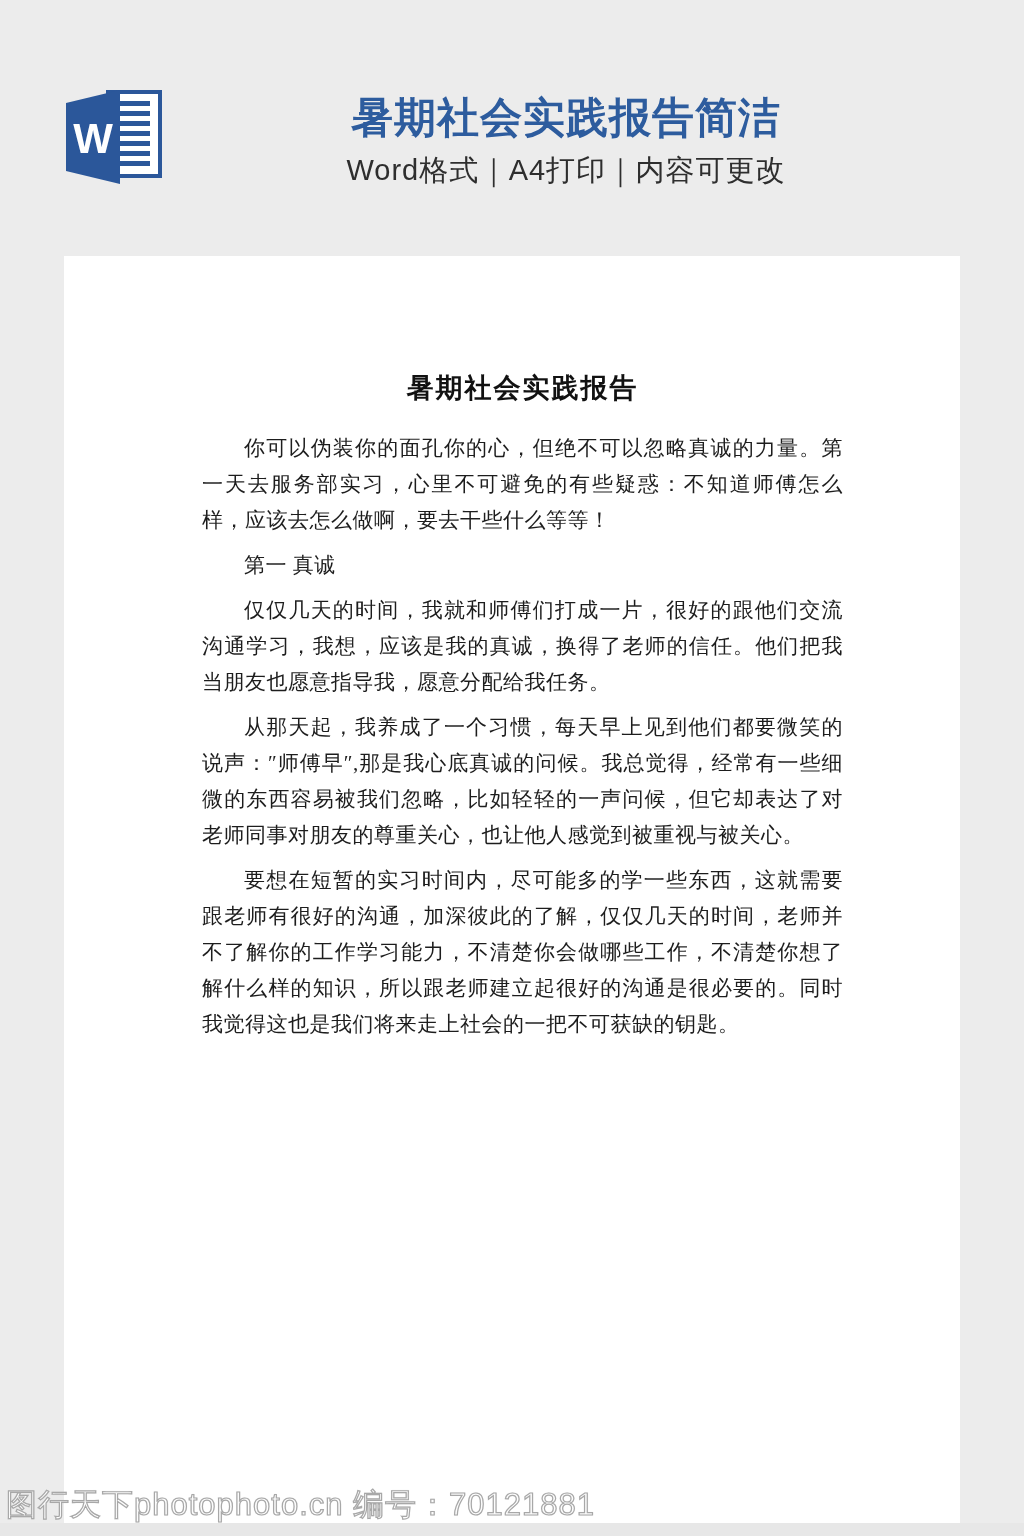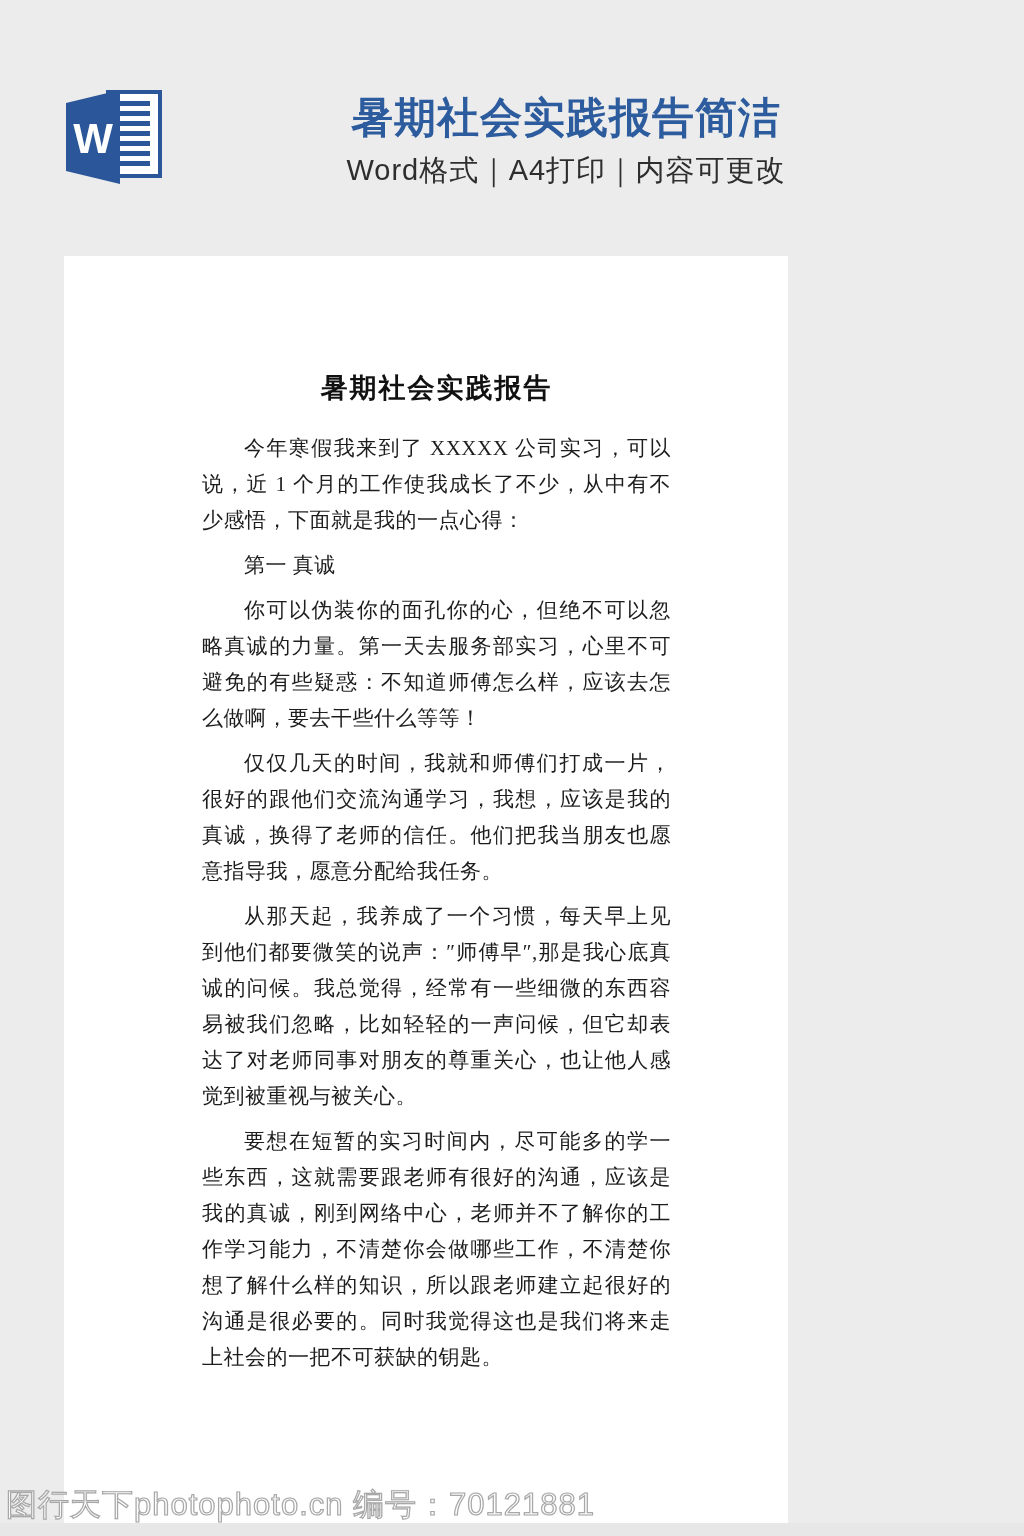--- a/index.html
+++ b/index.html
@@ -50,21 +50,21 @@
     letter-spacing: 1px;
     line-height: 40px;
     margin: 6px 0 0 0;
   }
 
   
   .page {
     position: absolute;
     left: 64px;
     top: 256px;
-    width: 724px;
+    width: 896px;
     height: 1267px;
     background: #ffffff;
     box-sizing: border-box;
     padding: 114px 117px 16px 138px;
   }
   .doc-title {
     font-family: "Liberation Serif", "DejaVu Serif", serif;
     font-size: 27px;
     font-weight: bold;
     color: #111111;
@@ -129,23 +129,22 @@
   </svg>
   <div class="header-text">
     <div class="header-title">暑期社会实践报告简洁</div>
     <div class="header-subtitle">Word格式｜A4打印｜内容可更改</div>
   </div>
 </div>
 
 <div class="page">
   <div class="doc-title">暑期社会实践报告</div>
   <div class="doc-body">
-      <p class="doc-para">今年寒假我来到了 XXXXX 公司实习，可以说，近 1 个月的工作使我成长了不少，从中有不少感悟，下面就是我的一点心得：</p>
+      <p class="doc-para">你可以伪装你的面孔你的心，但绝不可以忽略真诚的力量。第一天去服务部实习，心里不可避免的有些疑惑：不知道师傅怎么样，应该去怎么做啊，要去干些什么等等！</p>
       <p class="doc-para">第一 真诚</p>
-      <p class="doc-para">你可以伪装你的面孔你的心，但绝不可以忽略真诚的力量。第一天去服务部实习，心里不可避免的有些疑惑：不知道师傅怎么样，应该去怎么做啊，要去干些什么等等！</p>
       <p class="doc-para">仅仅几天的时间，我就和师傅们打成一片，很好的跟他们交流沟通学习，我想，应该是我的真诚，换得了老师的信任。他们把我当朋友也愿意指导我，愿意分配给我任务。</p>
       <p class="doc-para">从那天起，我养成了一个习惯，每天早上见到他们都要微笑的说声：″师傅早″,那是我心底真诚的问候。我总觉得，经常有一些细微的东西容易被我们忽略，比如轻轻的一声问候，但它却表达了对老师同事对朋友的尊重关心，也让他人感觉到被重视与被关心。</p>
-      <p class="doc-para">要想在短暂的实习时间内，尽可能多的学一些东西，这就需要跟老师有很好的沟通，应该是我的真诚，刚到网络中心，老师并不了解你的工作学习能力，不清楚你会做哪些工作，不清楚你想了解什么样的知识，所以跟老师建立起很好的沟通是很必要的。同时我觉得这也是我们将来走上社会的一把不可获缺的钥匙。</p>
+      <p class="doc-para">要想在短暂的实习时间内，尽可能多的学一些东西，这就需要跟老师有很好的沟通，加深彼此的了解，仅仅几天的时间，老师并不了解你的工作学习能力，不清楚你会做哪些工作，不清楚你想了解什么样的知识，所以跟老师建立起很好的沟通是很必要的。同时我觉得这也是我们将来走上社会的一把不可获缺的钥匙。</p>
     </div>
 </div>
 
 <div class="watermark">图行天下photophoto.cn 编号：70121881</div>
 <div class="bottom-strip"></div>
 
 </body></html>

